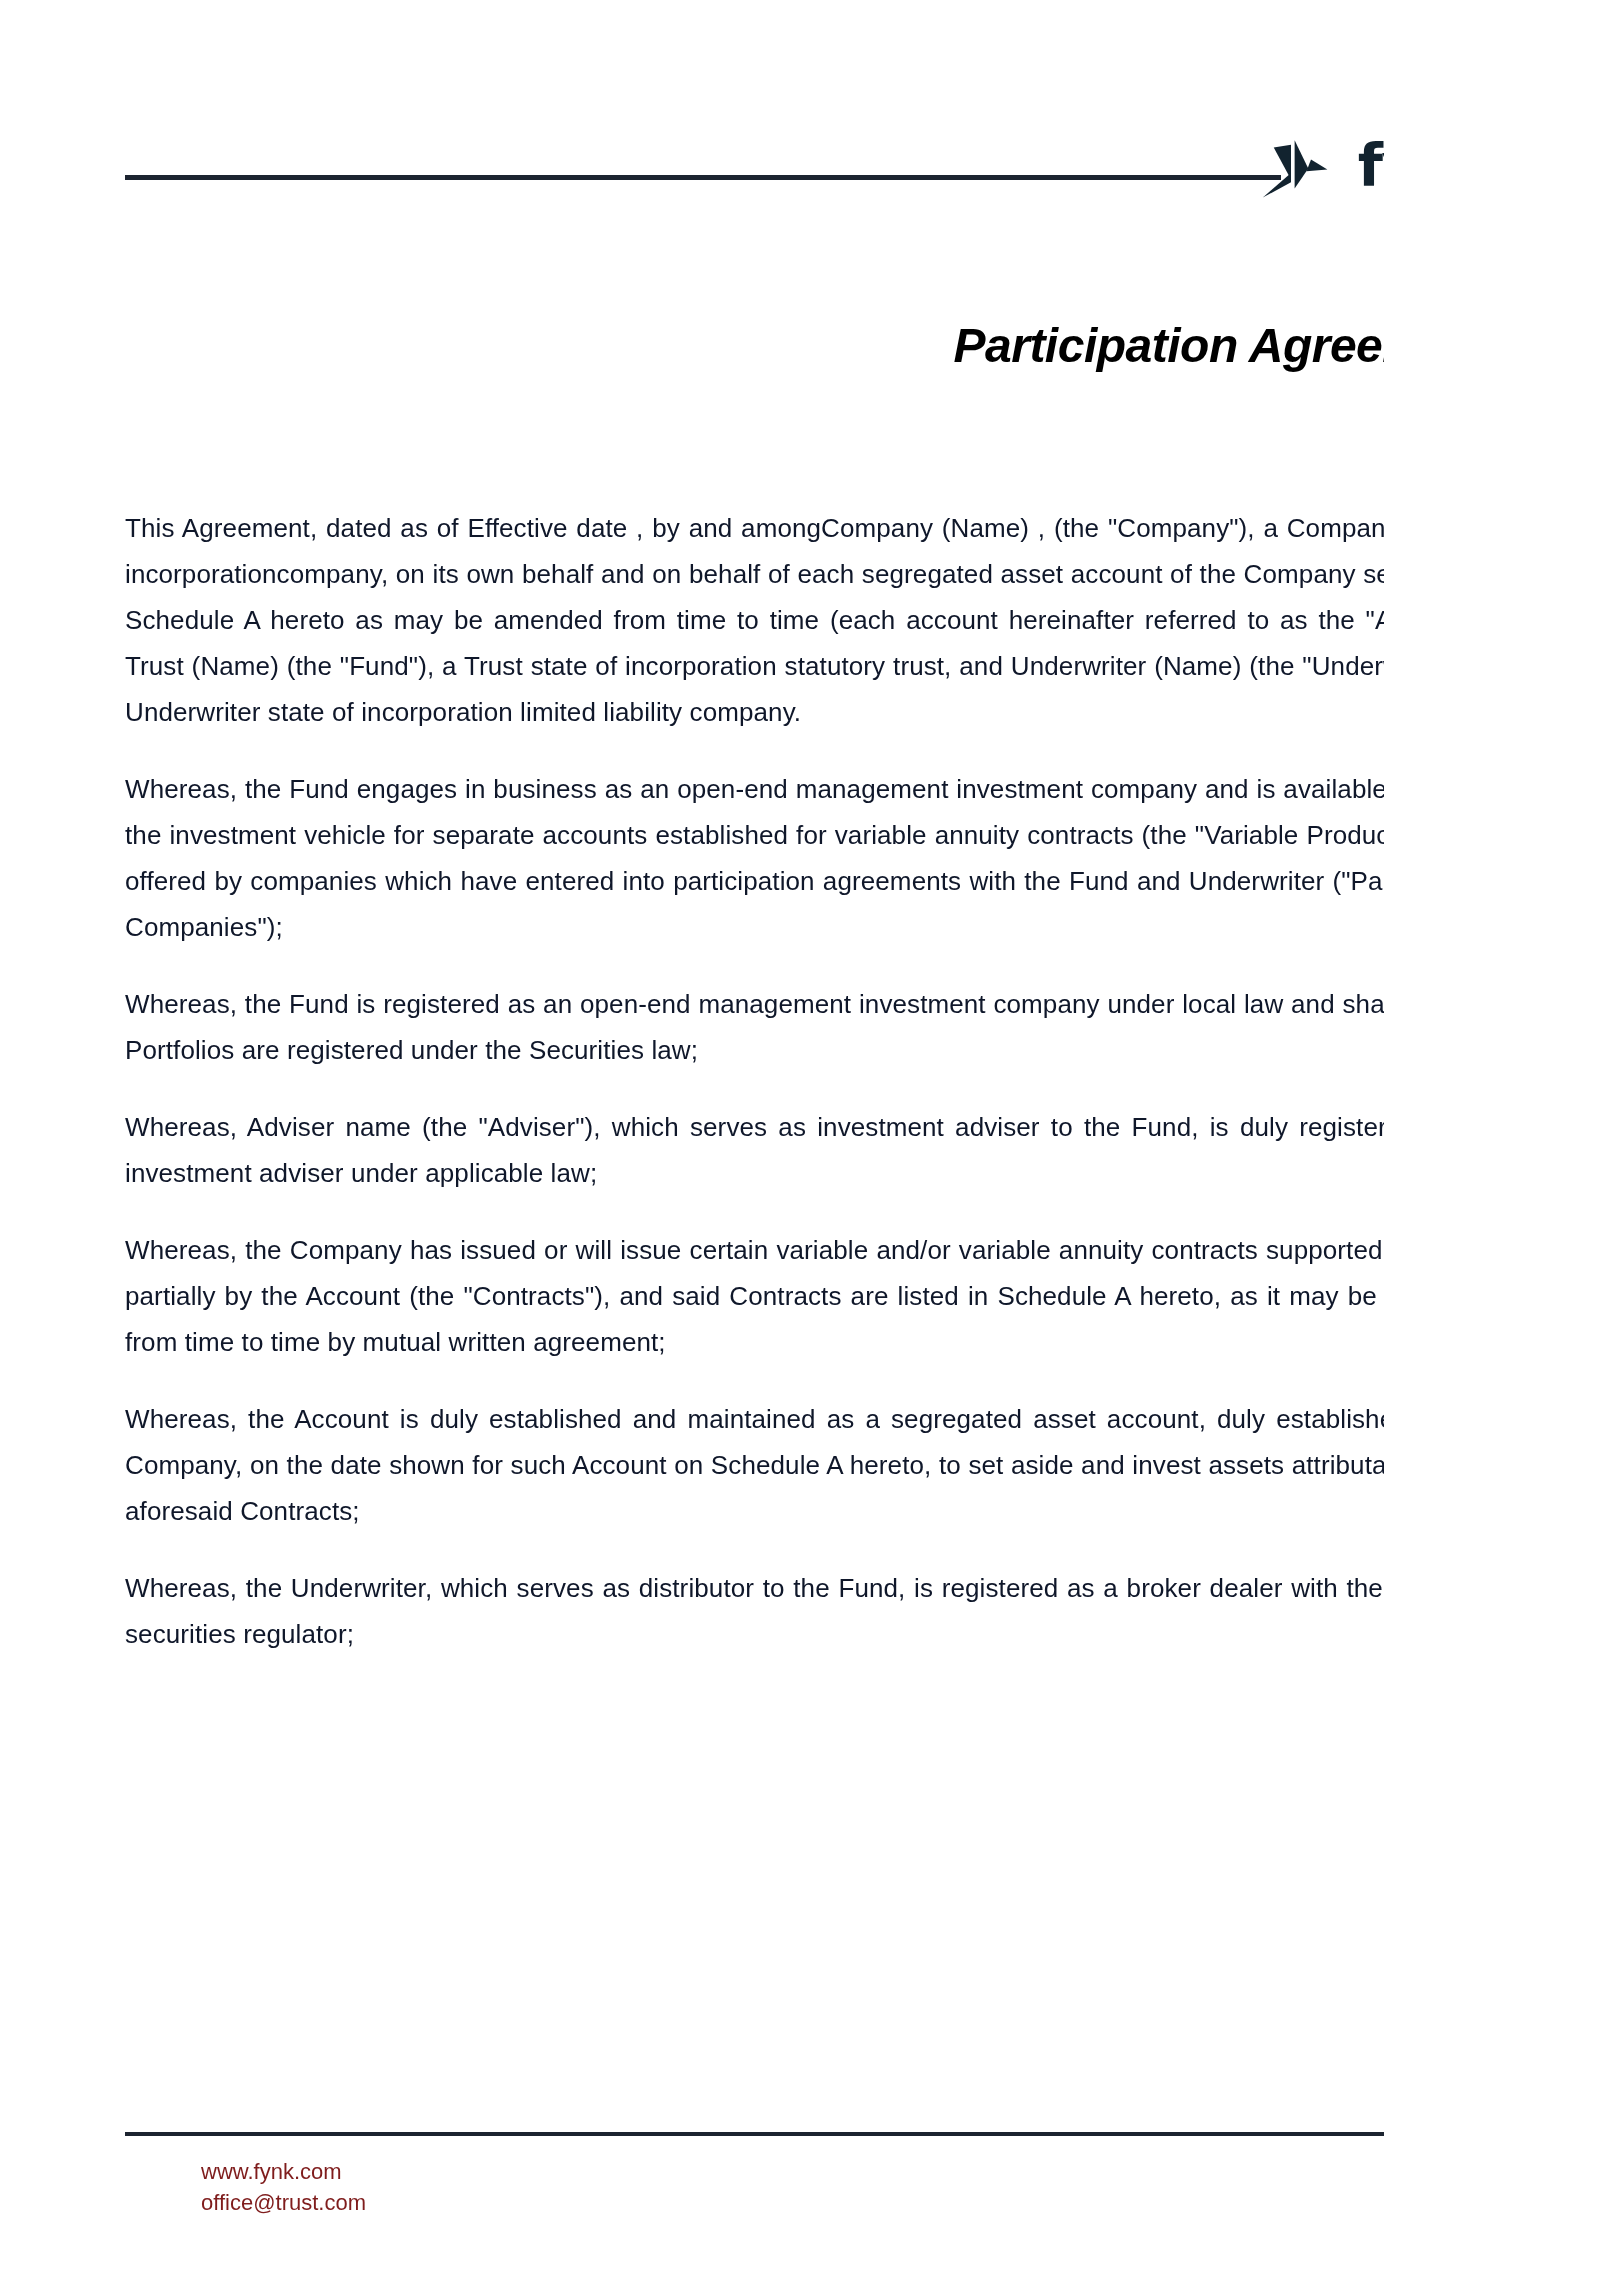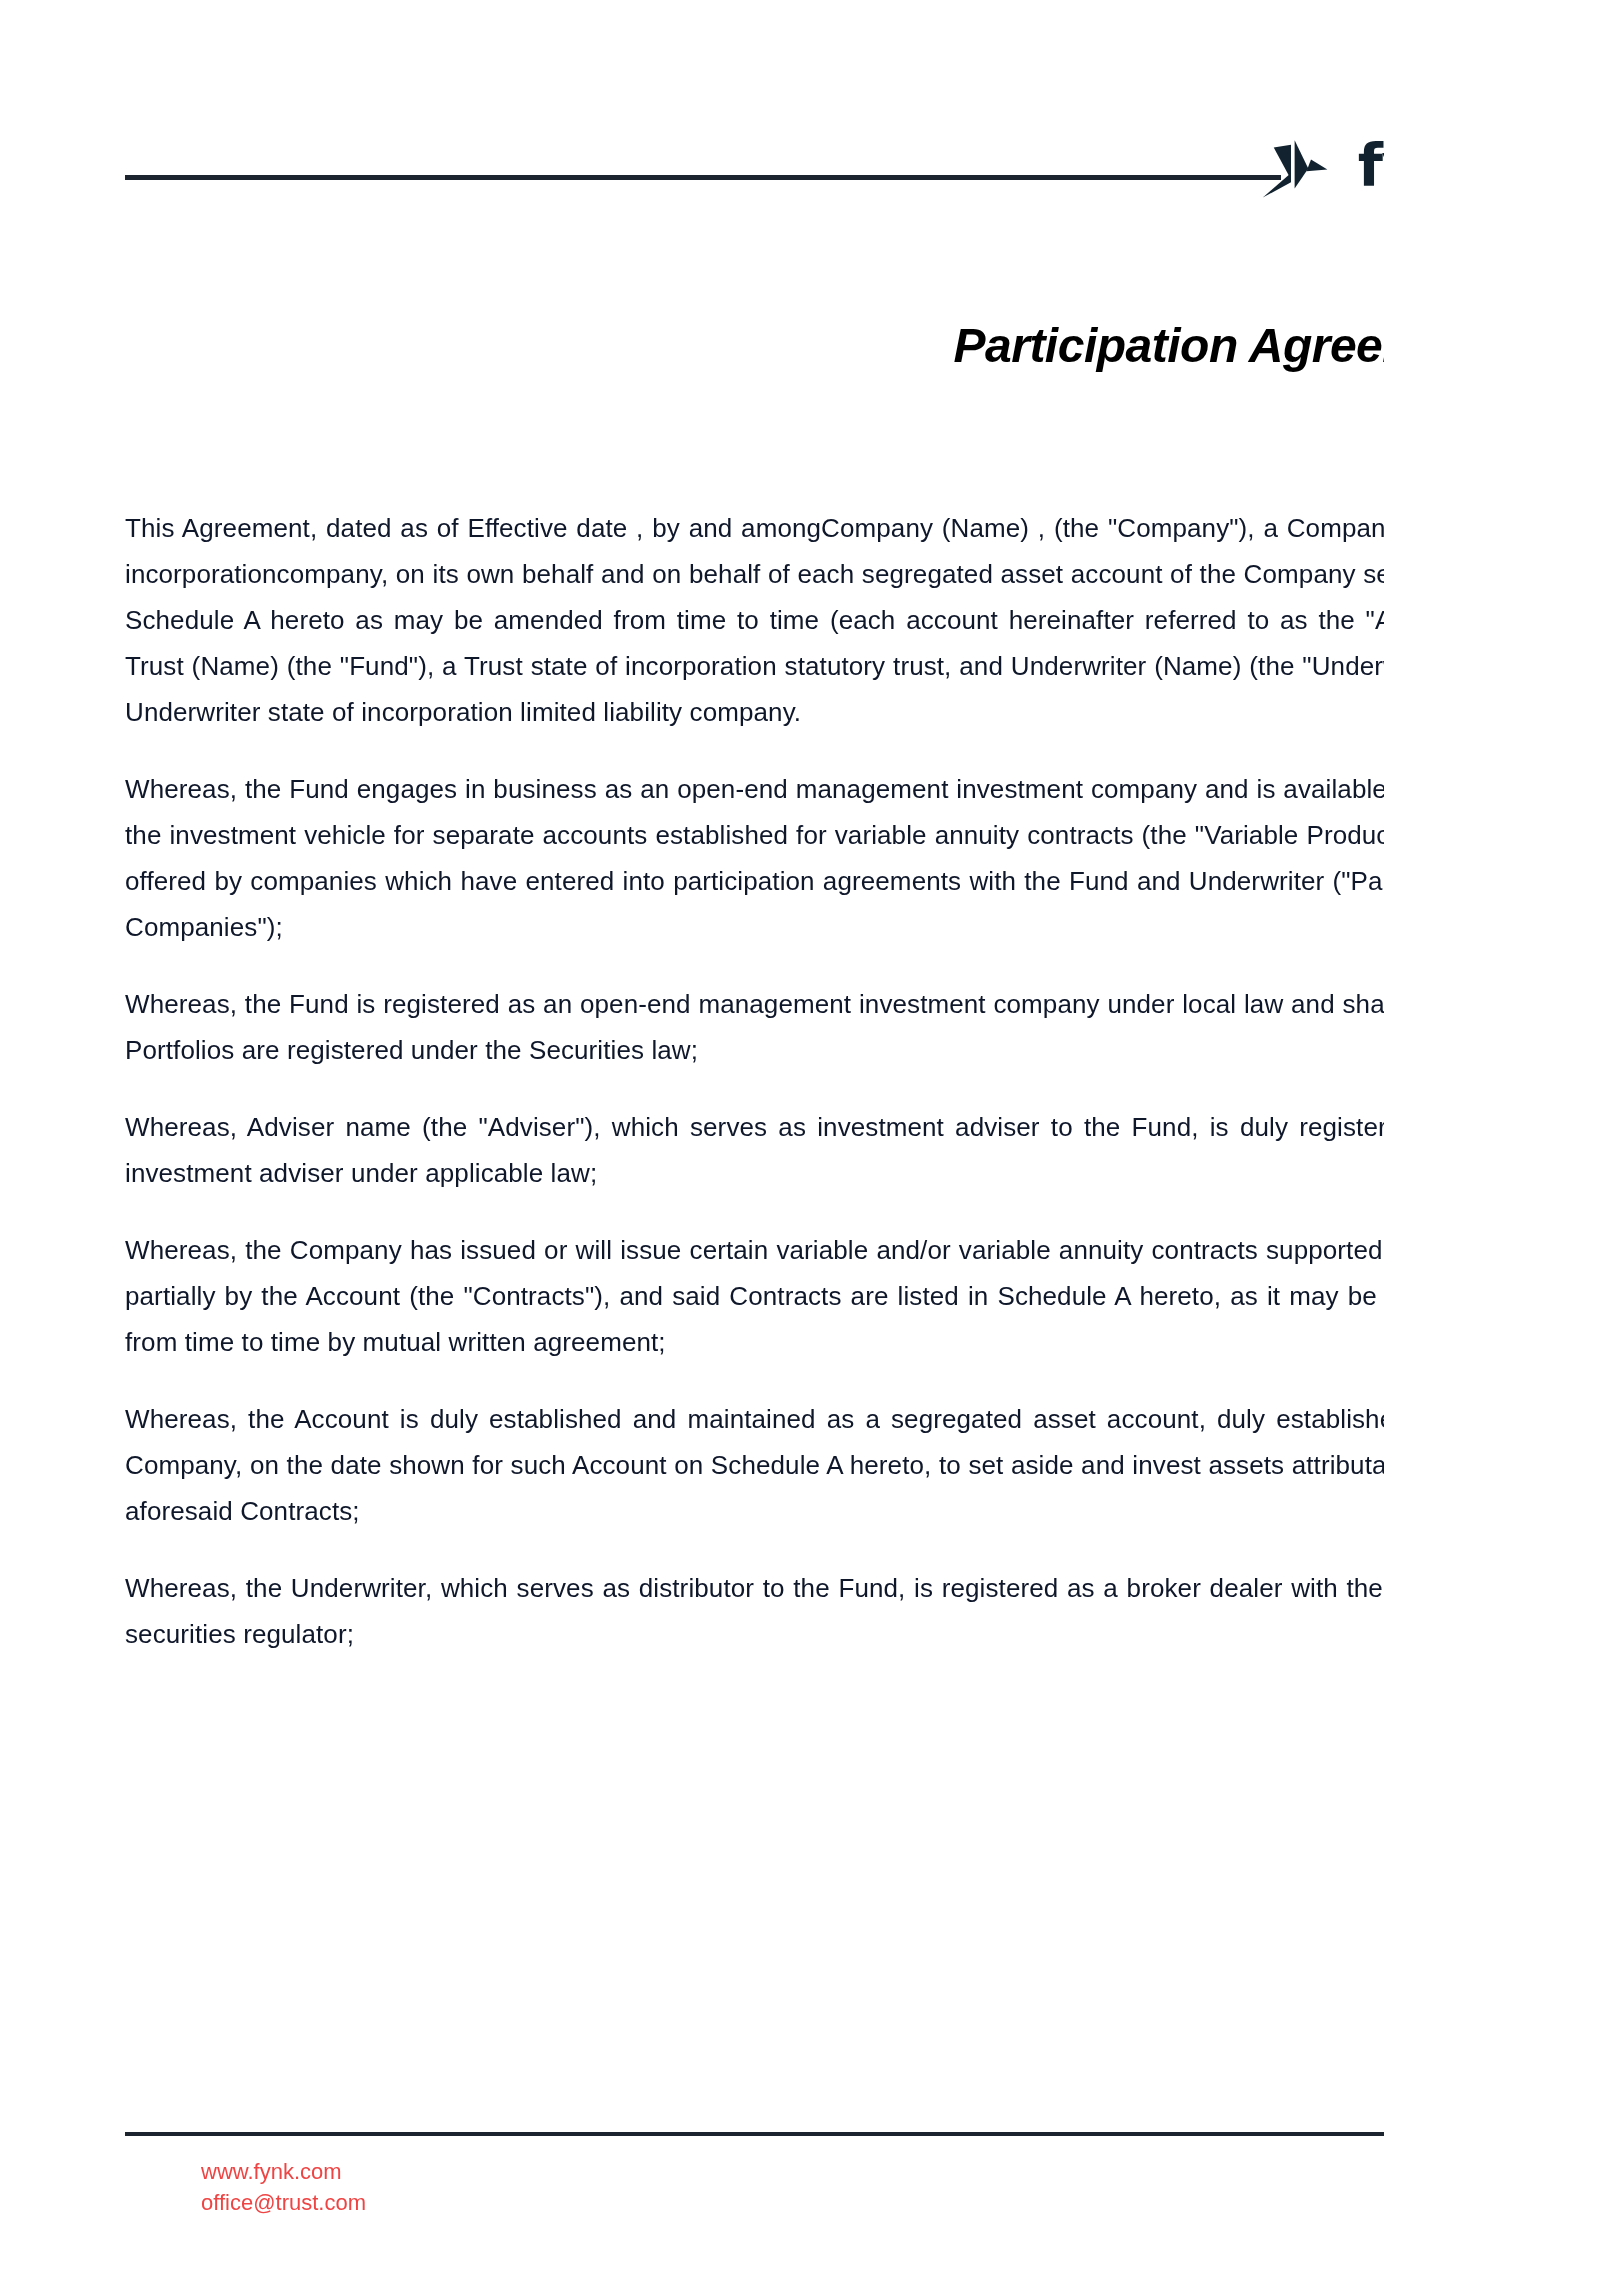--- a/index.html
+++ b/index.html
@@ -107,21 +107,21 @@
     height: 3.6px;
     background: #1c2430;
   }
   .footer-lines {
     padding-left: 76px;
     padding-top: 20px;
   }
   .footer-line {
     font-size: 22px;
     line-height: 31px;
-    color: #ef4444;
+    color: #7f1d1d;
   }
 </style>
 </head>
 <body>
 
 <div class="page">
 
   <div class="header">
     <div class="header-rule"></div>
     <div class="logo">

